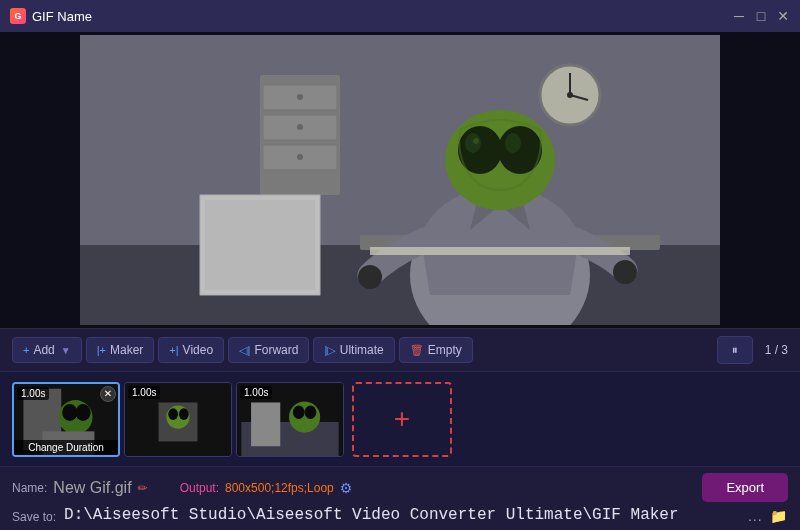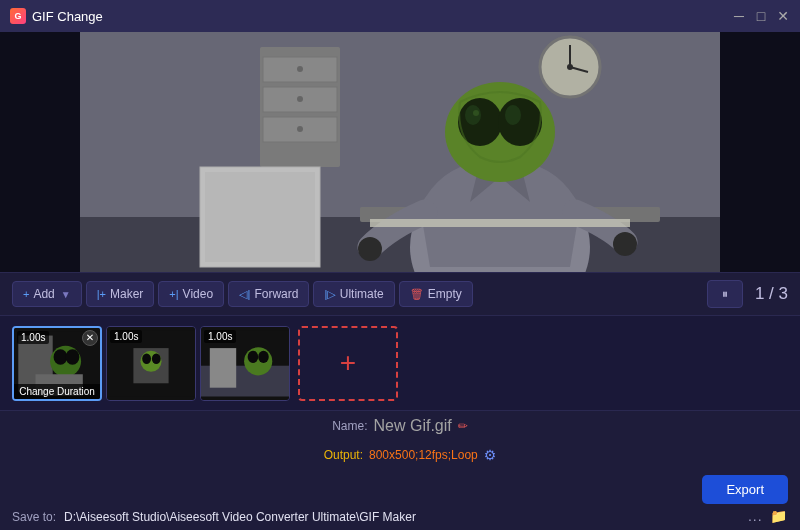--- a/index.html
+++ b/index.html
@@ -122,41 +122,41 @@
       border-radius: 4px;
       background: #2a2855;
       color: #c0bde0;
       cursor: pointer;
       display: flex; align-items: center; justify-content: center;
       font-size: 12px;
     }
 
     .frame-counter {
       color: #c0bde0;
-      font-size: 17px;
+      font-size: 12px;
       margin-left: 8px;
       white-space: nowrap;
     }
 
     
     .timeline {
       background: #1a1838;
       height: 95px;
       display: flex;
       align-items: center;
       padding: 0 12px;
       gap: 4px;
       overflow-x: auto;
       flex-shrink: 0;
       border-bottom: 1px solid #2a2850;
     }
 
     .thumb-item {
       position: relative;
-      width: 90px;
+      width: 108px;
       height: 75px;
       border-radius: 4px;
       overflow: hidden;
       flex-shrink: 0;
       border: 1px solid #3a3870;
     }
 
     .thumb-item.active {
       border: 2px solid #5b9cf6;
     }
@@ -229,21 +229,20 @@
       background: #1e1c3a;
       padding: 6px 12px;
       flex-shrink: 0;
     }
 
     .bottom-row1 {
       display: flex;
       align-items: center;
       gap: 12px;
       margin-bottom: 4px;
-      flex-direction: column;
     }
 
     .name-section {
       display: flex;
       align-items: center;
       gap: 6px;
     }
     .name-label {
       color: #a0a0c0;
       font-size: 12px;
@@ -258,59 +257,60 @@
       cursor: pointer;
     }
 
     .output-section {
       display: flex;
       align-items: center;
       gap: 6px;
       margin-left: 20px;
     }
     .output-label {
-      color: #eab308;
+      color: #ec4899;
       font-size: 12px;
     }
     .output-value {
       color: #f97316;
       font-size: 12px;
     }
     .settings-icon {
       color: #6b8cf5;
       font-size: 14px;
       cursor: pointer;
     }
 
     .export-btn {
       margin-left: auto;
       padding: 7px 24px;
-      background: #1d4ed8;
+      background: #701a75;
       color: #fff;
       border: none;
       border-radius: 5px;
       font-size: 13px;
       cursor: pointer;
       font-weight: 500;
     }
 
     .bottom-row2 {
       display: flex;
       align-items: flex-end;
       gap: 8px;
     }
     .save-label {
       color: #a0a0c0;
       font-size: 12px;
       white-space: nowrap;
     }
     .save-path {
       color: #e0e0f0;
-      font-size: 12px;
+      font-size: 16px;
       flex: 1;
+      font-family: Liberation Mono, monospace;
     }
     .more-btn {
       color: #a0a0c0;
       font-size: 14px;
       cursor: pointer;
       letter-spacing: 1px;
     }
     .folder-icon {
       color: #6b8cf5;
       font-size: 14px;
@@ -321,21 +321,21 @@
     .artwork-svg {
       width: 640px;
       height: 290px;
     }
   </style>
 </head>
 <body>
 
 <div class="title-bar">
   <div class="title-bar-icon">G</div>
-  <span class="title-bar-text">GIF Change</span>
+  <span class="title-bar-text">GIF Name</span>
   <div class="title-bar-controls">
     <button class="title-btn">─</button>
     <button class="title-btn">□</button>
     <button class="title-btn">✕</button>
   </div>
 </div>
 
 <div class="main-container">
 
   <div class="preview-area">

